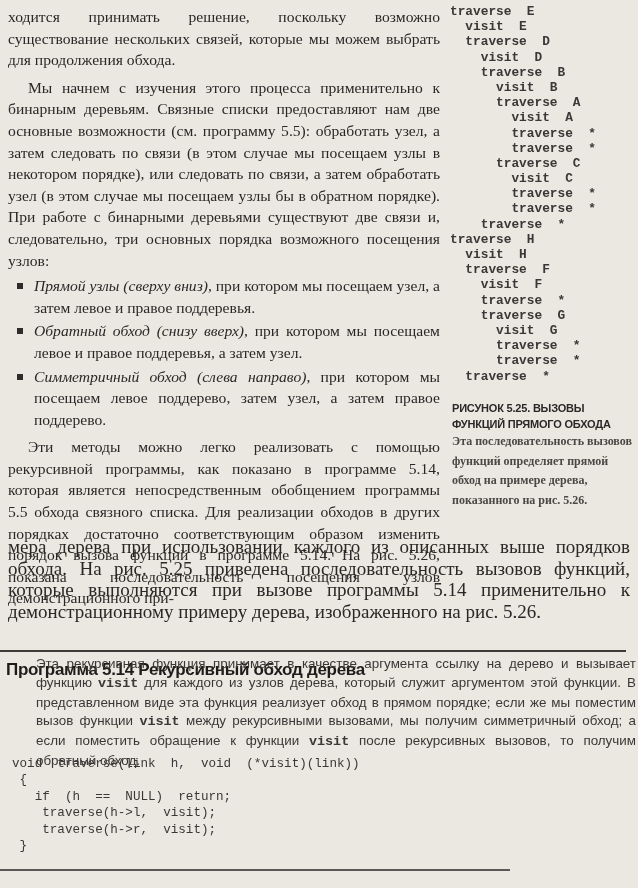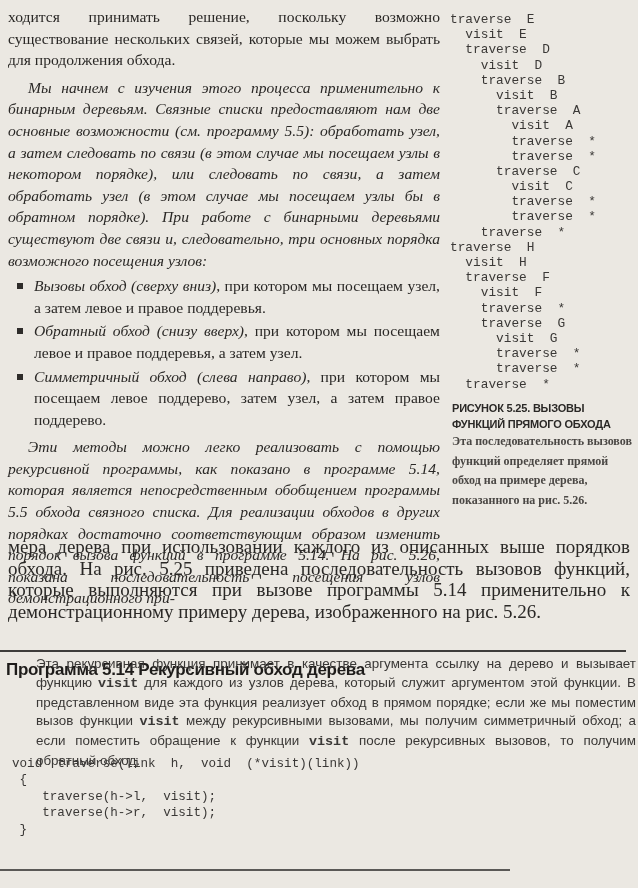--- a/index.html
+++ b/index.html
@@ -10,40 +10,40 @@
     position: relative;
     font-family: "Liberation Serif", "DejaVu Serif", serif;
   }
   .page { position: absolute; left: 0; top: 0; width: 638px; height: 888px; border-radius: 23px; }
 
   .main-col {
     position: absolute; left: 8px; top: 6px; width: 432px;
     font-size: 15.6px; line-height: 21.6px; text-align: justify;
   }
   .main-col p { margin: 0; }
-  .main-col p.indent { text-indent: 20px; font-style: italic; }
+  .main-col p.indent { text-indent: 20px; }
   .main-col p.gap { margin-top: 6px; }
 
   ul.orders { list-style: none; margin: 4px 0 6px 0; padding: 0; }
   ul.orders li { position: relative; padding-left: 26px; margin: 0 0 2px 0; }
   ul.orders li .bullet {
     position: absolute; left: 9px; top: 8px; width: 6px; height: 6px; background: #2e2c2a;
   }
   .term { font-style: italic; }
 
   .wide-text {
     position: absolute; left: 8px; top: 536px; width: 622px;
     font-size: 19px; line-height: 21.6px; text-align: justify;
   }
   .wide-text p { margin: 0; }
 
   .trace {
-    position: absolute; left: 450px; top: 12px;
+    position: absolute; left: 450px; top: 4px;
     font-family: "Liberation Mono", "DejaVu Sans Mono", monospace;
-    font-weight: normal; font-size: 12.8px; line-height: 15.2px;
+    font-weight: bold; font-size: 12.8px; line-height: 15.2px;
     color: #3a3836; white-space: pre;
   }
   .trace .line { display: block; height: 15.2px; }
 
   .caption {
     position: absolute; left: 452px; top: 400px; width: 180px;
     font-family: "Liberation Sans", "DejaVu Sans", sans-serif;
   }
   .caption .cap-title {
     font-weight: bold; font-size: 11px; line-height: 16px; text-transform: uppercase; letter-spacing: -0.2px;
@@ -88,21 +88,21 @@
 <body>
 
 <div class="page">
 
   <div class="main-col">
     <p>ходится принимать решение, поскольку возможно существование нескольких связей, которые мы можем выбрать для продолжения обхода.</p>
     <p class="indent gap">Мы начнем с изучения этого процесса применительно к бинарным деревьям. Связные списки предоставляют нам две основные возможности (см. программу 5.5): обработать узел, а затем следовать по связи (в этом случае мы посещаем узлы в некотором порядке), или следовать по связи, а затем обработать узел (в этом случае мы посещаем узлы бы в обратном порядке). При работе с бинарными деревьями существуют две связи и, следовательно, три основных порядка возможного посещения узлов:</p>
     <ul class="orders">
       <li>
         <span class="bullet"></span>
-        <span class="term">Вызовы обход (сверху вниз)</span><span>, при котором мы посещаем узел, а затем левое и правое поддеревья.</span>
+        <span class="term">Прямой узлы (сверху вниз)</span><span>, при котором мы посещаем узел, а затем левое и правое поддеревья.</span>
       </li>
       <li>
         <span class="bullet"></span>
         <span class="term">Обратный обход (снизу вверх)</span><span>, при котором мы посещаем левое и правое поддеревья, а затем узел.</span>
       </li>
       <li>
         <span class="bullet"></span>
         <span class="term">Симметричный обход (слева направо)</span><span>, при котором мы посещаем левое поддерево, затем узел, а затем правое поддерево.</span>
       </li>
     </ul>
@@ -118,15 +118,15 @@
   <div class="caption">
     <div class="cap-title">Рисунок 5.25. Вызовы функций прямого обхода</div>
     <div class="cap-text">Эта последовательность вызовов функций определяет прямой обход на примере дерева, показанного на рис. 5.26.</div>
   </div>
 
   <div class="prog-heading">Программа 5.14 Рекурсивный обход дерева</div>
   <div class="prog-rule-top"></div>
 
   <div class="prog-desc" id="prog-desc"><span>Эта рекурсивная функция принимает в качестве аргумента ссылку на дерево и вызывает функцию </span><span class="kw">visit</span><span> для каждого из узлов дерева, который служит аргументом этой функции. В представленном виде эта функция реализует обход в прямом порядке; если же мы поместим вызов функции </span><span class="kw">visit</span><span> между рекурсивными вызовами, мы получим симметричный обход; а если поместить обращение к функции </span><span class="kw">visit</span><span> после рекурсивных вызовов, то получим обратный обход.</span></div>
 
-  <div class="code" id="code"><span class="line">void  traverse(link  h,  void  (*visit)(link))</span><span class="line"> {</span><span class="line">    traverse(h-&gt;l,  visit);</span><span class="line">    traverse(h-&gt;r,  visit);</span><span class="line"> }</span></div>
+  <div class="code" id="code"><span class="line">void  traverse(link  h,  void  (*visit)(link))</span><span class="line"> {</span><span class="line">   if  (h  ==  NULL)  return;</span><span class="line">    traverse(h-&gt;l,  visit);</span><span class="line">    traverse(h-&gt;r,  visit);</span><span class="line"> }</span></div>
   <div class="prog-rule-bottom"></div>
 </div>
 
 </body></html>

